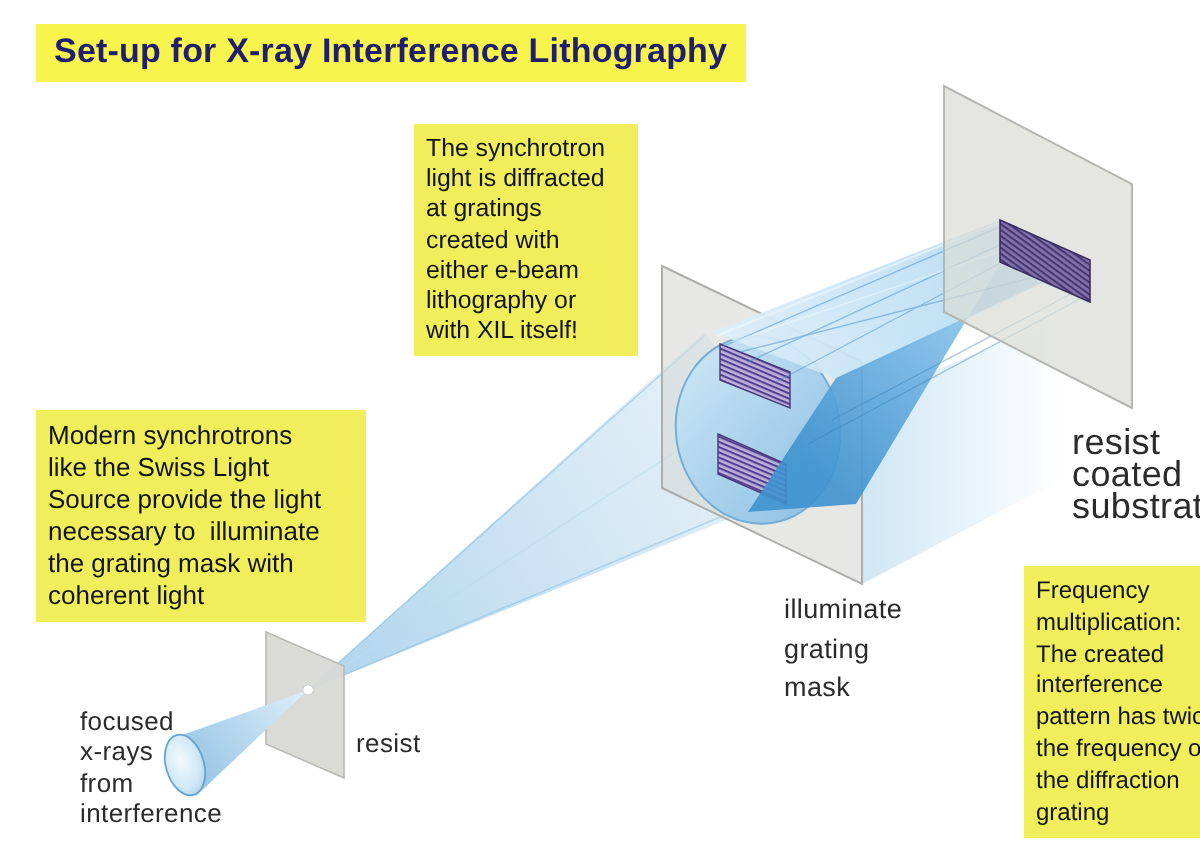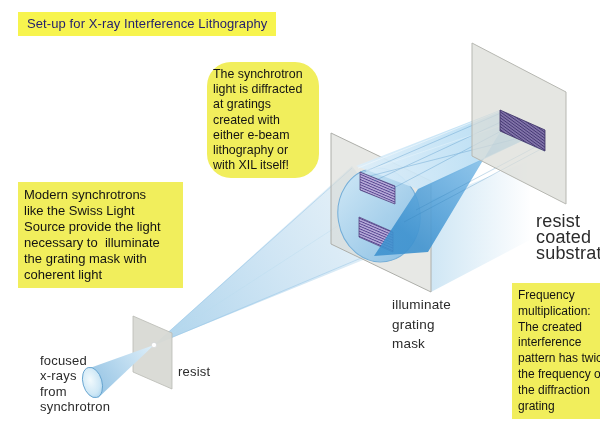--- a/index.html
+++ b/index.html
@@ -10,35 +10,35 @@
     background: #ffffff;
     font-family: "Liberation Sans", sans-serif;
     overflow: hidden;
   }
   #diagram-svg { position: absolute; left: 0; top: 0; }
   .abs { position: absolute; }
   .title {
     display: inline-block;
     background: var(--title-bg, #f7f44e);
     color: var(--title-text, #221e6e);
-    font-size: 13px;
-    font-weight: normal;
+    font-size: 17px;
+    font-weight: bold;
     padding: 4px 9px 5px 9px;
     white-space: pre;
     letter-spacing: 0.1px;
   }
   .note {
     display: inline-block;
     background: var(--note-bg, #f1ee5c);
     color: var(--note-text, #131313);
     white-space: pre;
     padding: 5px 6px;
   }
-  .note-diffraction { font-size: 12.4px; line-height: 15.2px; min-width: 100px; border-radius: 24px; }
-  .note-source     { font-size: 13px;   line-height: 16px;   min-width: 153px; }
+  .note-diffraction { font-size: 12.4px; line-height: 15.2px; min-width: 100px; }
+  .note-source     { font-size: 13px;   line-height: 16px;   min-width: 153px; margin-top: 23px; }
   .note-frequency  { font-size: 12px; line-height: 15.8px; min-width: 100px; margin-left: 44px; }
   .dlabel {
     color: var(--label-text, #2b2b2b);
     white-space: pre;
     letter-spacing: 0.2px;
   }
   .label-source    { font-size: 13px;   line-height: 15.4px; }
   .label-pinhole   { font-size: 13px; }
   .label-mask      { font-size: 13.5px; line-height: 19.5px; }
   .label-substrate { font-size: 18px; line-height: 16px; }
@@ -160,21 +160,21 @@
 The created
 interference
 pattern has twice
 the frequency of
 the diffraction
 grating</div>
 
   <div class="abs dlabel label-source" style="left:40px; top:353px;">focused
 x-rays
 from
-synchrotron</div>
+interference</div>
 
   <div class="abs dlabel label-pinhole" style="left:178px; top:364px;">resist</div>
 
   <div class="abs dlabel label-mask" style="left:392px; top:295px;">illuminate
 grating
 mask</div>
 
   <div class="abs dlabel label-substrate" style="left:536px; top:213px;">resist
 coated
 substrate</div>

